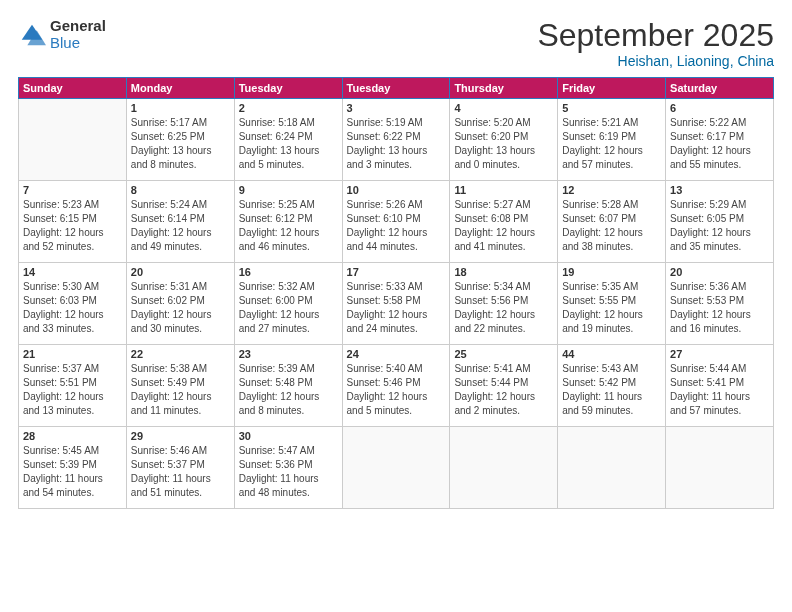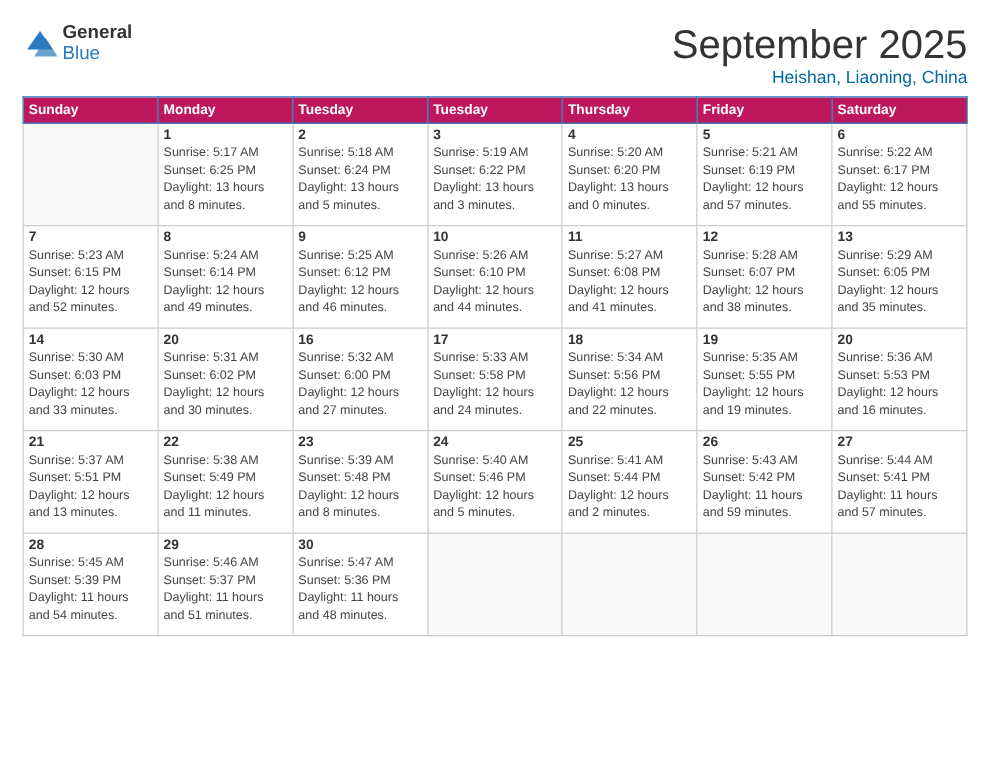--- a/index.html
+++ b/index.html
@@ -236,21 +236,21 @@
           </td>
           <td>
             <span class="cell-date">24</span>
             <div class="cell-info">Sunrise: 5:40 AM<br>Sunset: 5:46 PM<br>Daylight: 12 hours<br>and 5 minutes.</div>
           </td>
           <td>
             <span class="cell-date">25</span>
             <div class="cell-info">Sunrise: 5:41 AM<br>Sunset: 5:44 PM<br>Daylight: 12 hours<br>and 2 minutes.</div>
           </td>
           <td>
-            <span class="cell-date">26</span>
+            <span class="cell-date">44</span>
             <div class="cell-info">Sunrise: 5:43 AM<br>Sunset: 5:42 PM<br>Daylight: 11 hours<br>and 59 minutes.</div>
           </td>
           <td>
             <span class="cell-date">27</span>
             <div class="cell-info">Sunrise: 5:44 AM<br>Sunset: 5:41 PM<br>Daylight: 11 hours<br>and 57 minutes.</div>
           </td>
         </tr>
         <tr>
           <td>
             <span class="cell-date">28</span>

